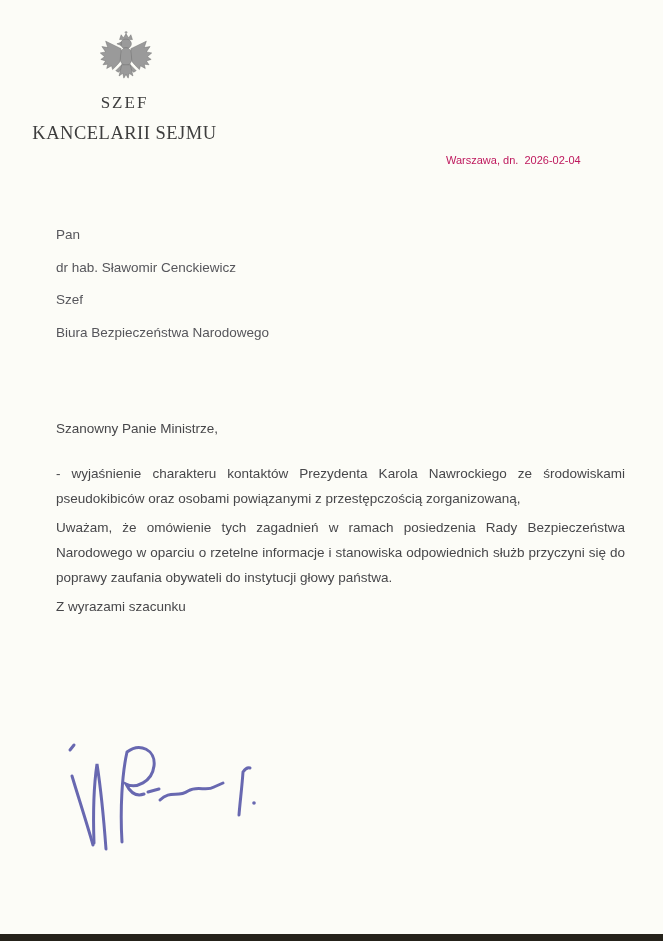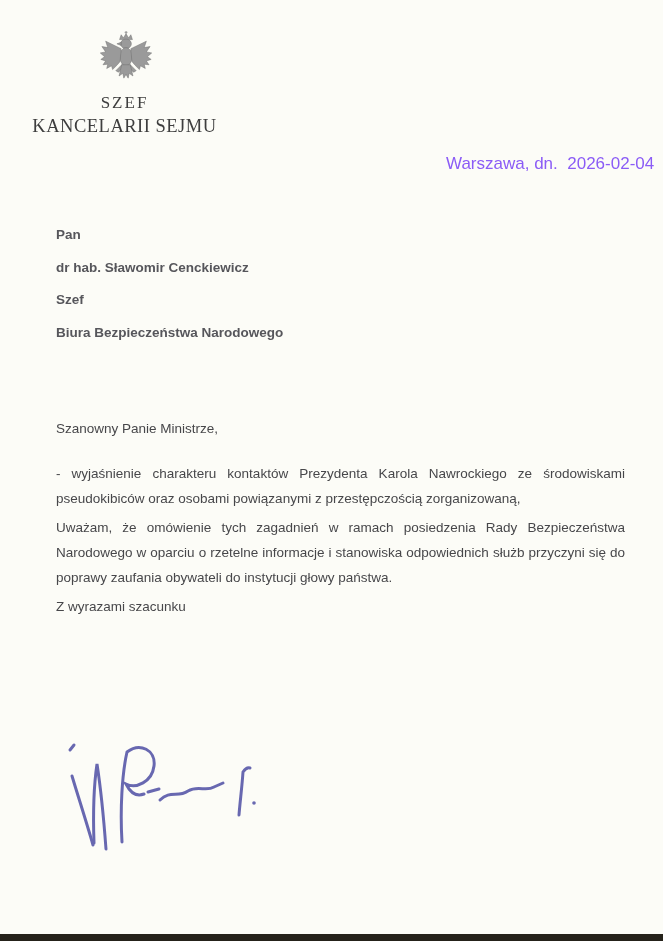--- a/index.html
+++ b/index.html
@@ -14,31 +14,31 @@
 
   
   .emblem { position: absolute; left: 99px; top: 31px; width: 54px; height: 60px; }
   .letterhead {
     position: absolute; left: 22px; top: 93px; width: 205px;
     text-align: center;
     font-family: "Liberation Serif", serif;
     color: #3e3e3e;
   }
   .letterhead .l1 { font-size: 17px; letter-spacing: 2px; }
-  .letterhead .l2 { font-size: 18.5px; letter-spacing: 0.5px; margin-top: 3px; }
+  .letterhead .l2 { font-size: 18.5px; letter-spacing: 0.5px; margin-top: 10px; }
 
   .dateline {
     position: absolute; left: 446px; top: 154px;
-    font-size: 17px; color: #8b5cf6; white-space: pre;
+    font-size: 11px; color: #be185d; white-space: pre;
   }
 
   
   .recipient {
     position: absolute; left: 56px; top: 219px;
-    font-size: 13.5px; font-weight: bold; color: #56565b;
+    font-size: 13.5px; font-weight: normal; color: #56565b;
     line-height: 32.5px;
   }
   .recipient .dark { color: #2d2d30; }
 
   
   .content {
     position: absolute; left: 56px; top: 416px; width: 569px;
     font-size: 13.5px; color: #47474a; line-height: 25px;
   }
   .content .salutation { margin: 0 0 20px 0; }

